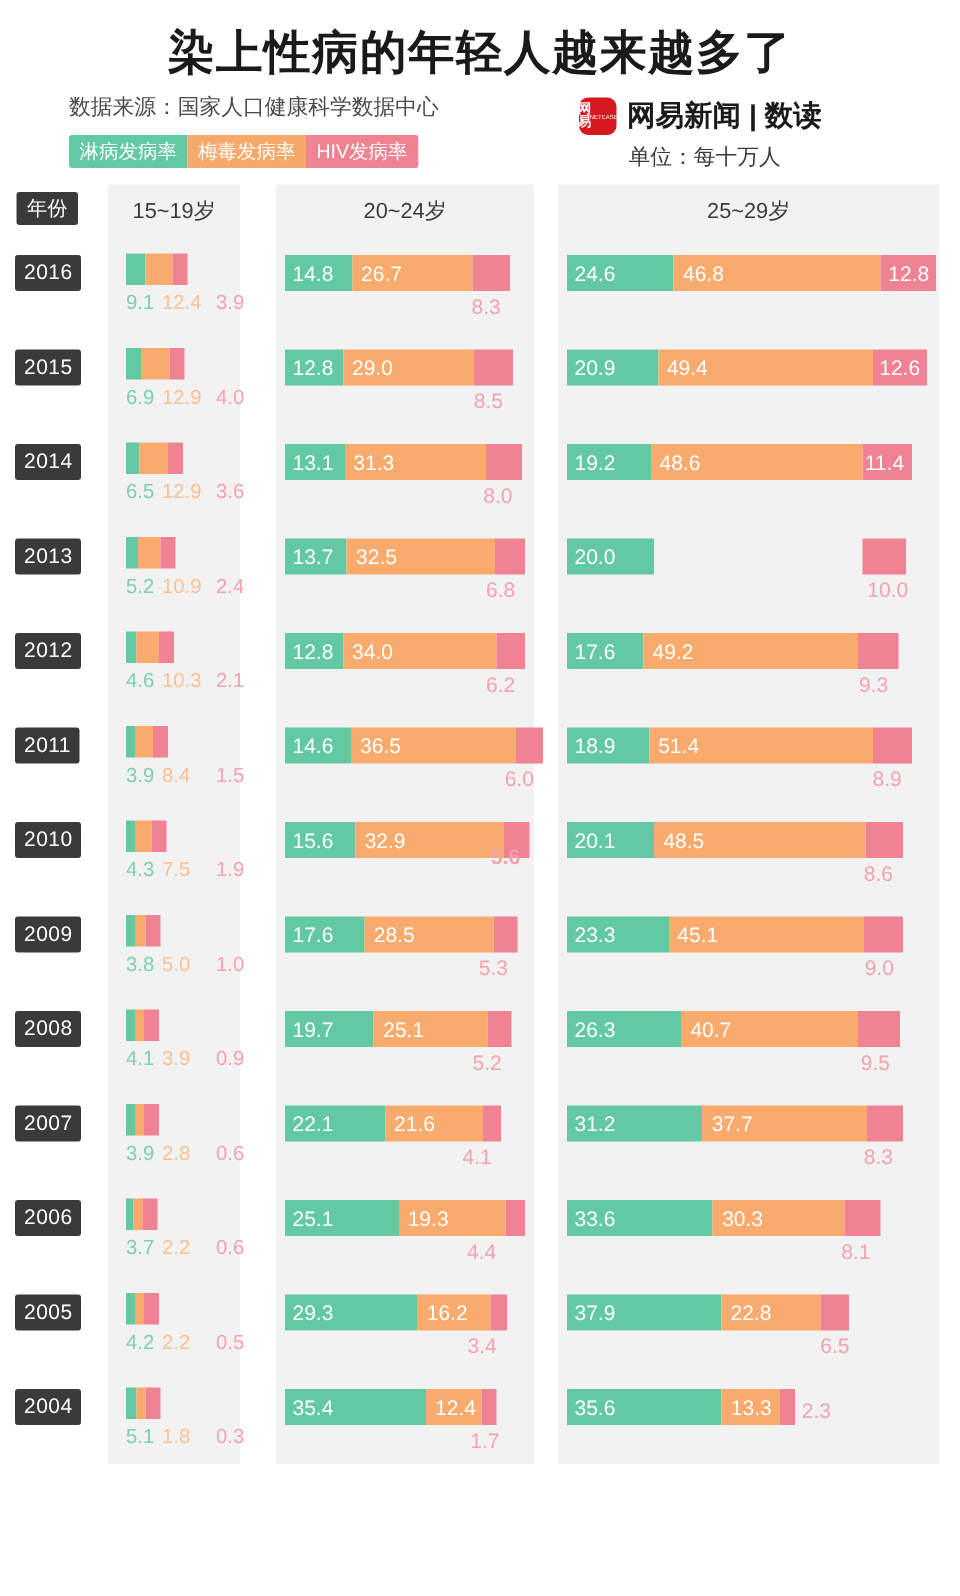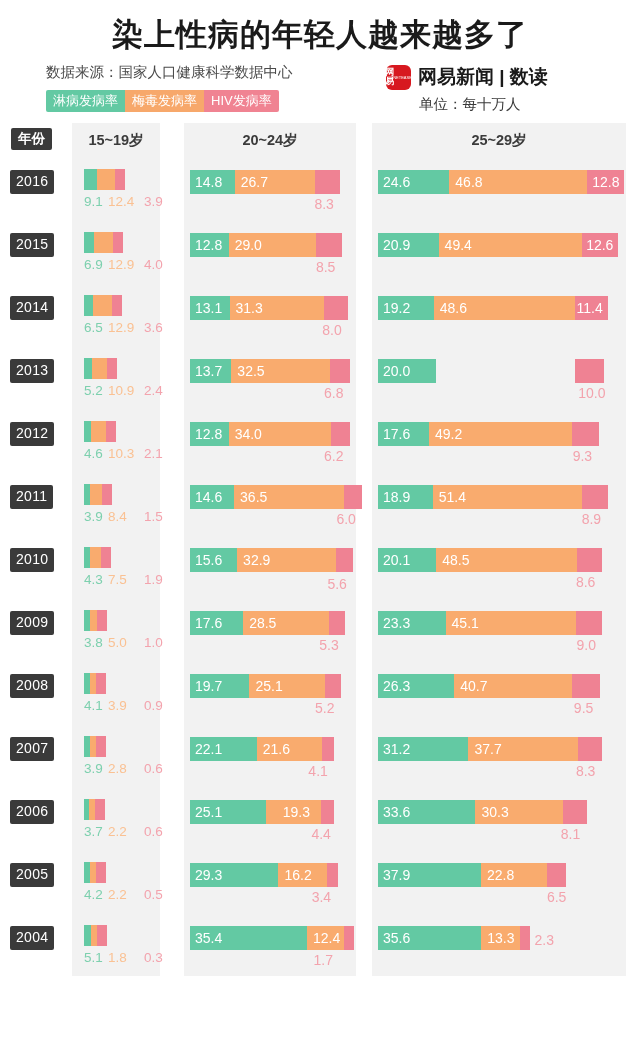--- a/index.html
+++ b/index.html
@@ -63,21 +63,21 @@
   
   .chart{position:relative;margin-top:9px;}
   .colband{
     position:absolute;top:0;background:#f2f2f2;
   }
   .band1{left:72px;width:88px;}
   .band2{left:184px;width:172px;}
   .band3{left:372px;width:254px;}
 
   .colhdr{
-    position:relative;height:34px;font-weight:bold;
+    position:relative;height:34px;
   }
   .colhdr .ch{
     position:absolute;top:0;height:34px;
     display:flex;align-items:center;justify-content:center;
     font-size:14.5px;color:#3b3b3b;
   }
   .yearbadge-hdr{
     position:absolute;left:11px;top:5px;
     background:#3a3a3a;color:#fff;font-size:13.5px;
     padding:3px 7px;border-radius:2px;line-height:16px;
@@ -423,21 +423,21 @@
       <div class="cell c2">
         <div class="bar">
           <div class="seg g" style="width: 47.112px;">
             <span>15.6</span>
           </div>
           <div class="seg o" style="width: 99.358px;">
             <span>32.9</span>
           </div>
           <div class="seg p" style="width: 16.912px;"></div>
         </div>
-        <div class="below" style="left: 143.382px; top: 41px;">5.6</div>
+        <div class="below" style="left: 143.382px; top: 28px; font-weight: bold;">5.6</div>
       </div>
       <div class="cell c3">
         <div class="bar">
           <div class="seg g" style="width: 58.29px;">
             <span>20.1</span>
           </div>
           <div class="seg o" style="width: 140.65px;">
             <span>48.5</span>
           </div>
           <div class="seg p" style="width: 24.94px;"></div>
@@ -574,21 +574,21 @@
           <i class="u-g">3.7</i>
           <i class="u-o">2.2</i>
           <i class="u-p">0.6</i>
         </div>
       </div>
       <div class="cell c2">
         <div class="bar">
           <div class="seg g" style="width: 75.802px;">
             <span>25.1</span>
           </div>
-          <div class="seg o" style="width: 55px; justify-content: center;">
+          <div class="seg o" style="width: 71px;">
             <span>19.3</span>
           </div>
           <div class="seg p" style="width: 13.288px;"></div>
         </div>
         <div class="below" style="left: 127.376px; top: 39px;">4.4</div>
       </div>
       <div class="cell c3">
         <div class="bar">
           <div class="seg g" style="width: 97.44px;">
             <span>33.6</span>
@@ -649,21 +649,21 @@
           <div class="seg p" style="width: 0.435px;"></div>
         </div>
         <div class="under1">
           <i class="u-g">5.1</i>
           <i class="u-o">1.8</i>
           <i class="u-p">0.3</i>
         </div>
       </div>
       <div class="cell c2">
         <div class="bar">
-          <div class="seg g" style="width: 117px;">
+          <div class="seg g" style="width: 94px;">
             <span>35.4</span>
           </div>
           <div class="seg o" style="width: 37.448px;">
             <span>12.4</span>
           </div>
           <div class="seg p" style="width: 5.134px;"></div>
         </div>
         <div class="below" style="left: 129.49px; top: 39px;">1.7</div>
       </div>
       <div class="cell c3">

